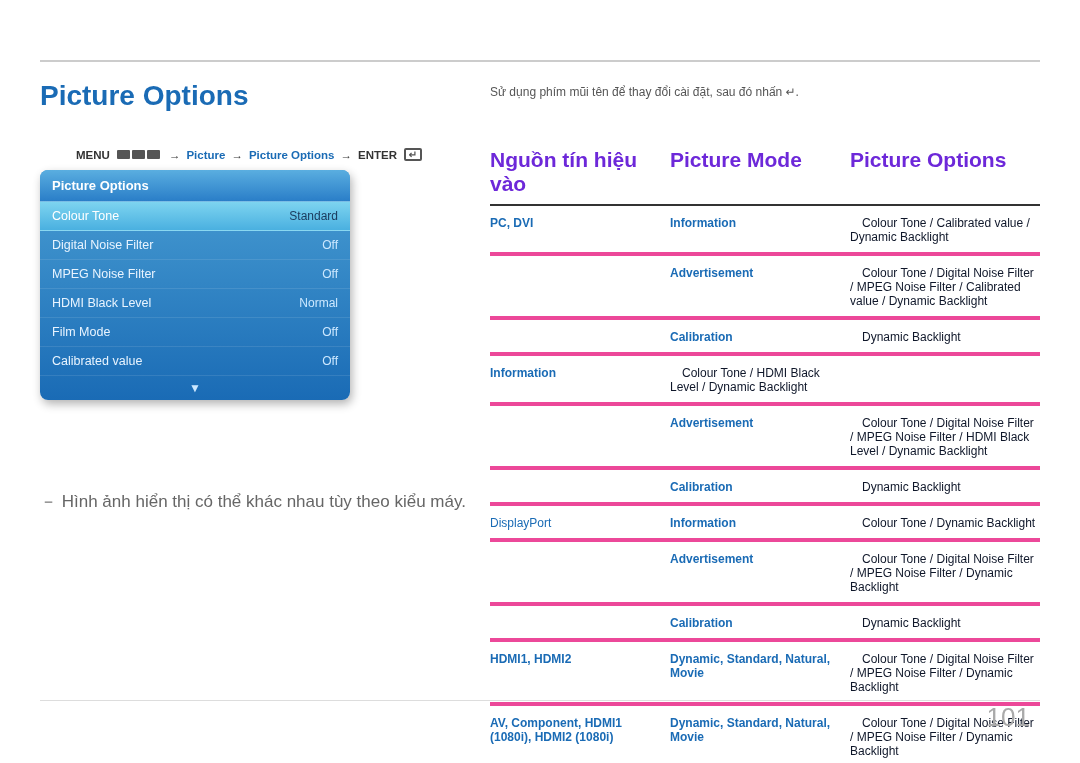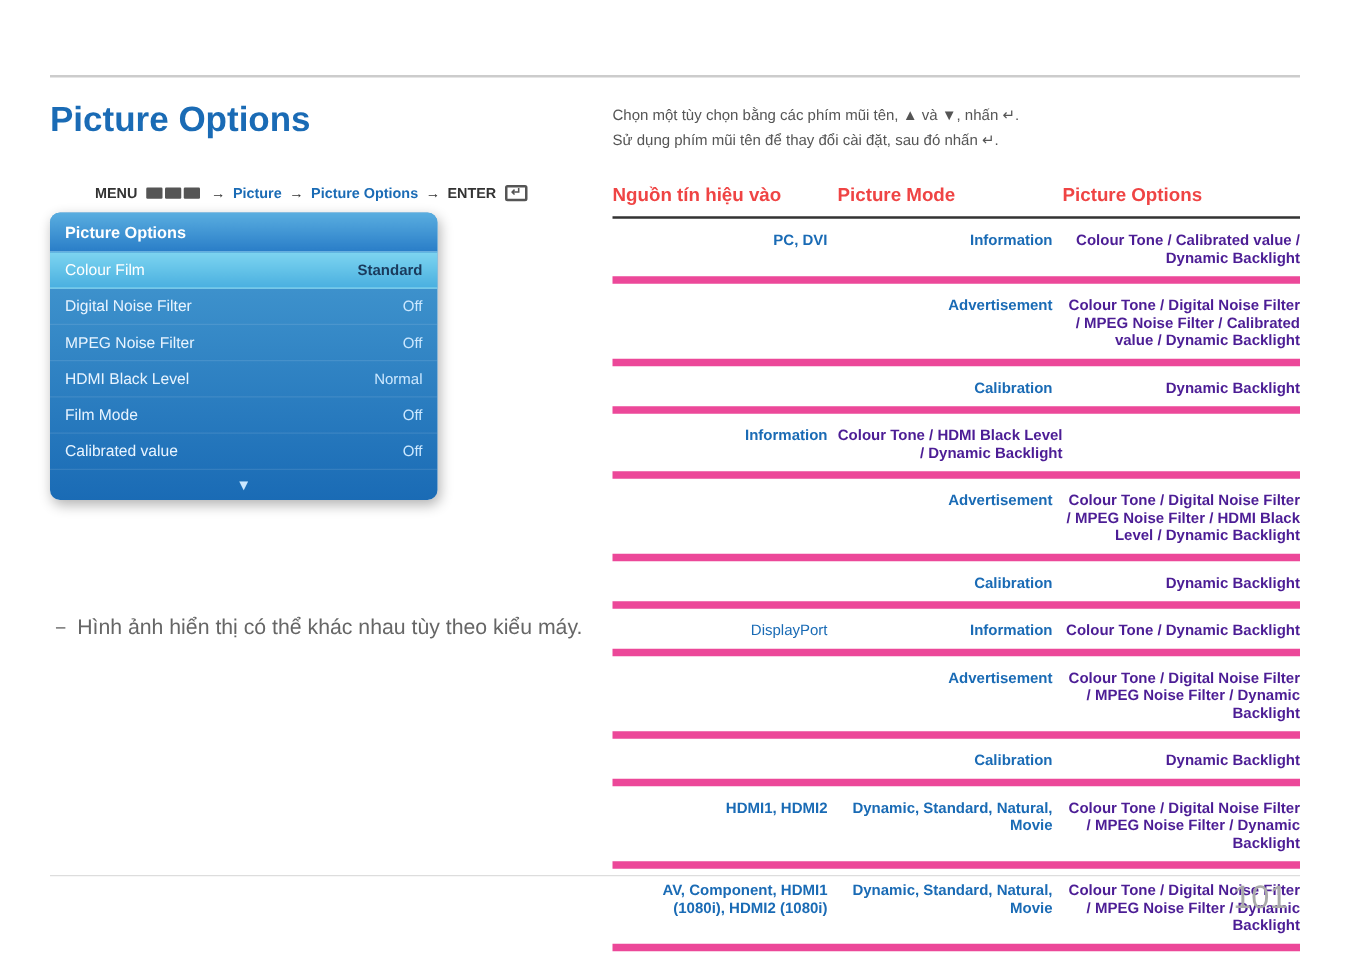--- a/index.html
+++ b/index.html
@@ -93,21 +93,21 @@
       color: inherit;
     }
 
     .panel-item .item-value {
       color: #cce8ff;
       font-size: 12px;
     }
 
     .panel-item.active .item-value {
       color: #1a3a5c;
-      font-weight: bold;
+      font-weight: normal;
       text-align: right;
     }
 
     .panel-arrow {
       text-align: center;
       padding: 5px;
       color: #cce8ff;
       font-size: 12px;
     }
 
@@ -130,33 +130,32 @@
 
     .table-header {
       display: grid;
       grid-template-columns: 180px 180px 1fr;
       padding-bottom: 8px;
       border-bottom: 2px solid #333;
       margin-bottom: 0;
     }
 
     .table-header-cell {
-      font-size: 15px;
-      font-weight: bold;
-      color: #ef4444;
+      font-size: 21px;
+      font-weight: bold;
+      color: #6d28d9;
     }
 
     .table-row {
       display: grid;
       grid-template-columns: 180px 180px 1fr;
-      border-bottom: 6px solid #ec4899;
+      border-bottom: 4px solid #ec4899;
       padding: 8px 0;
       align-items: start;
       min-height: 36px;
-      text-align: right;
     }
 
     .source-cell {
       font-size: 12px;
       color: #1a6bb5;
       font-weight: bold;
       padding-right: 8px;
       padding-top: 2px;
     }
 
@@ -167,22 +166,23 @@
       padding-right: 8px;
       padding-top: 2px;
     }
 
     .options-cell {
       font-size: 12px;
       padding-top: 2px;
     }
 
     .options-cell .orange {
-      color: #4c1d95;
-      font-weight: bold;
+      color: #0f172a;
+      font-weight: normal;
+      margin-left: 12px;
     }
 
     
     .page-number {
       position: absolute;
       bottom: 30px;
       right: 50px;
       font-size: 26px;
       color: #aaa;
       font-weight: 300;
@@ -198,21 +198,20 @@
     }
   </style>
 </head>
 <body>
 
 <div class="top-line"></div>
 
 <h1 class="page-title">Picture Options</h1>
 
 <div class="instruction-block">
-  <div>Chọn một tùy chọn bằng các phím mũi tên, ▲ và ▼, nhấn ↵.</div>
   <div>Sử dụng phím mũi tên để thay đổi cài đặt, sau đó nhấn ↵.</div>
 </div>
 
 <div class="menu-nav">
   <span style="font-weight:bold;padding-left:36px;">MENU</span>
   <span style="display:inline-flex;gap:2px;margin:0 3px;">
     <span style="display:inline-block;width:13px;height:9px;background:#555;border-radius:1px;"></span>
     <span style="display:inline-block;width:13px;height:9px;background:#555;border-radius:1px;"></span>
     <span style="display:inline-block;width:13px;height:9px;background:#555;border-radius:1px;"></span>
   </span>
@@ -221,21 +220,21 @@
   <span style="margin:0 2px;">→</span>
   <span style="color:#1a6bb5;font-weight:bold;">Picture Options</span>
   <span style="margin:0 2px;">→</span>
   <span style="font-weight:bold;">ENTER</span>
   <span style="display:inline-block;width:18px;height:13px;border:2px solid #555;border-radius:2px;margin-left:3px;text-align:center;line-height:10px;font-size:10px;color:#555;">↵</span>
 </div>
 
 <div class="picture-options-panel">
   <div class="panel-title">Picture Options</div>
   <div class="panel-item active">
-    <span class="item-label">Colour Film</span>
+    <span class="item-label">Colour Tone</span>
     <span class="item-value">Standard</span>
   </div>
   <div class="panel-item">
     <span class="item-label">Digital Noise Filter</span>
     <span class="item-value">Off</span>
   </div>
   <div class="panel-item">
     <span class="item-label">MPEG Noise Filter</span>
     <span class="item-value">Off</span>
   </div>

